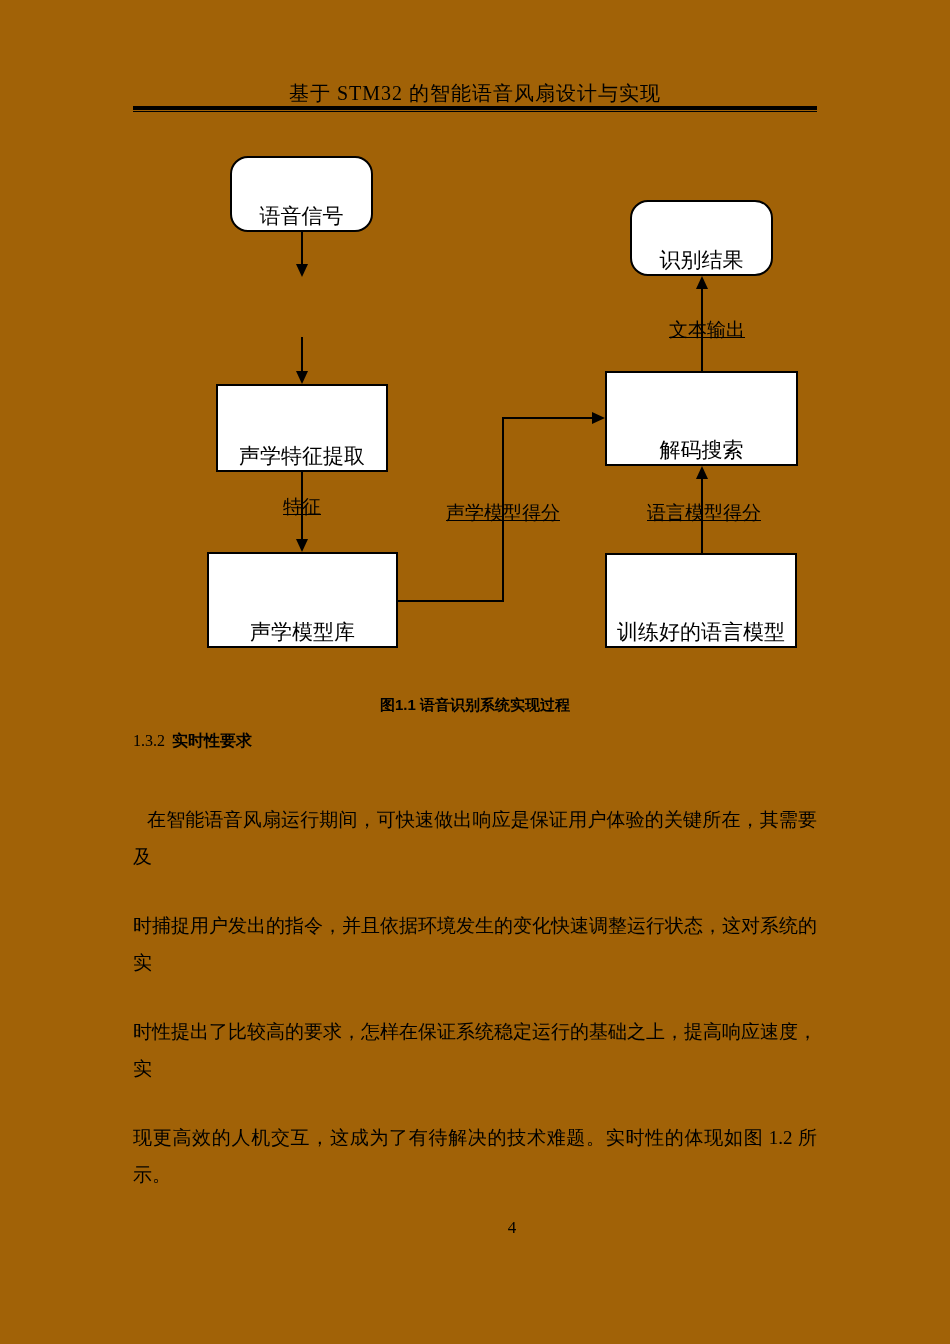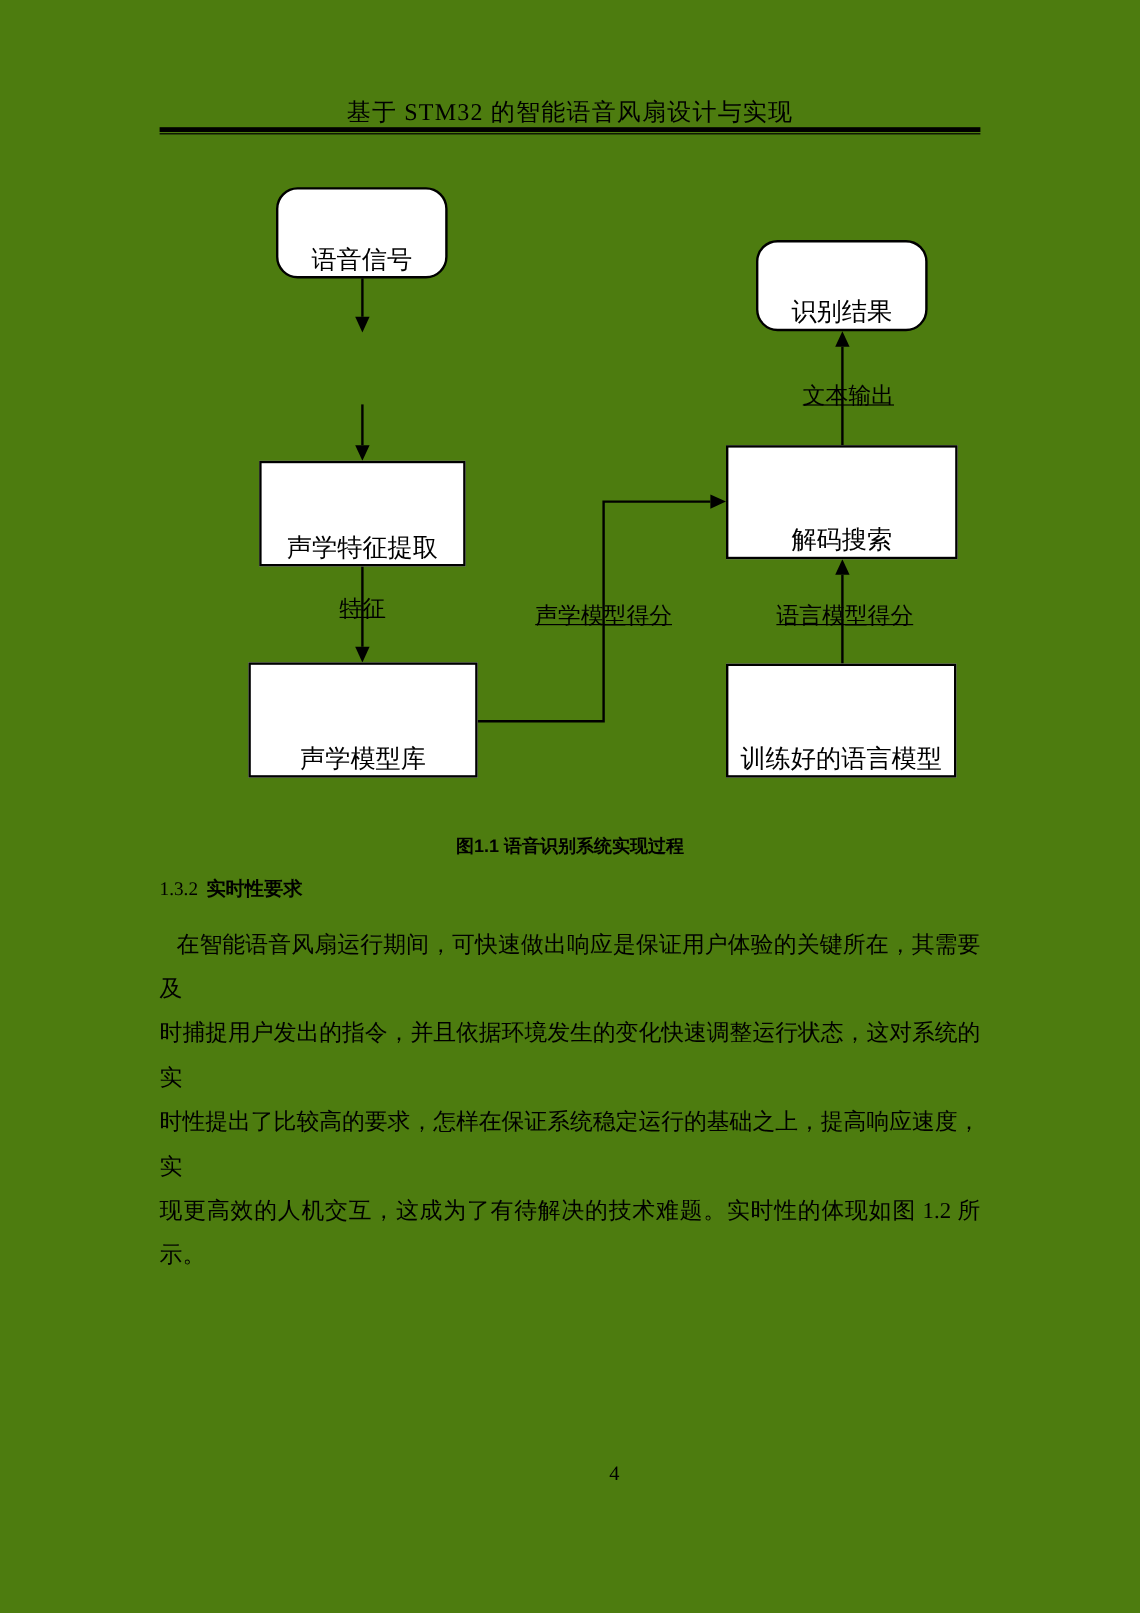--- a/index.html
+++ b/index.html
@@ -1,20 +1,20 @@
 <!DOCTYPE html>
 <html><head>
 <meta charset="utf-8">
 <style>
   html, body { margin: 0; padding: 0; background: #ffffff; }
   .page {
     position: relative;
     width: 950px;
     height: 1344px;
-    background: #4d7c0f;
+    background: #a16207;
     color: #000;
     font-family: "Liberation Serif", serif;
     overflow: hidden;
   }
 
   
   .header-title {
     position: absolute;
     left: 133px; top: 80px; width: 684px;
     text-align: center;
@@ -62,21 +62,21 @@
   .section-number { font-family: "Liberation Serif", serif; }
   .section-title  { font-family: "Liberation Sans", sans-serif; font-weight: bold; margin-left: 7px; }
 
   
   .body-paragraph {
     position: absolute;
     left: 133px; top: 769px; width: 684px;
     font-family: "Liberation Serif", serif;
     font-size: 19px;
   }
-  .para-line { line-height: 37px; text-align: justify; text-align-last: justify; }
+  .para-line { line-height: 37px; text-align: justify; text-align-last: justify; margin-top: 32px; }
   .para-line.first { text-indent: 14px; }
   .para-line.last { text-align-last: auto; }
 
   
   .page-number {
     position: absolute;
     left: 133px; top: 1218px; width: 758px;
     text-align: center;
     font-size: 17px;
     font-family: "Liberation Serif", serif;

